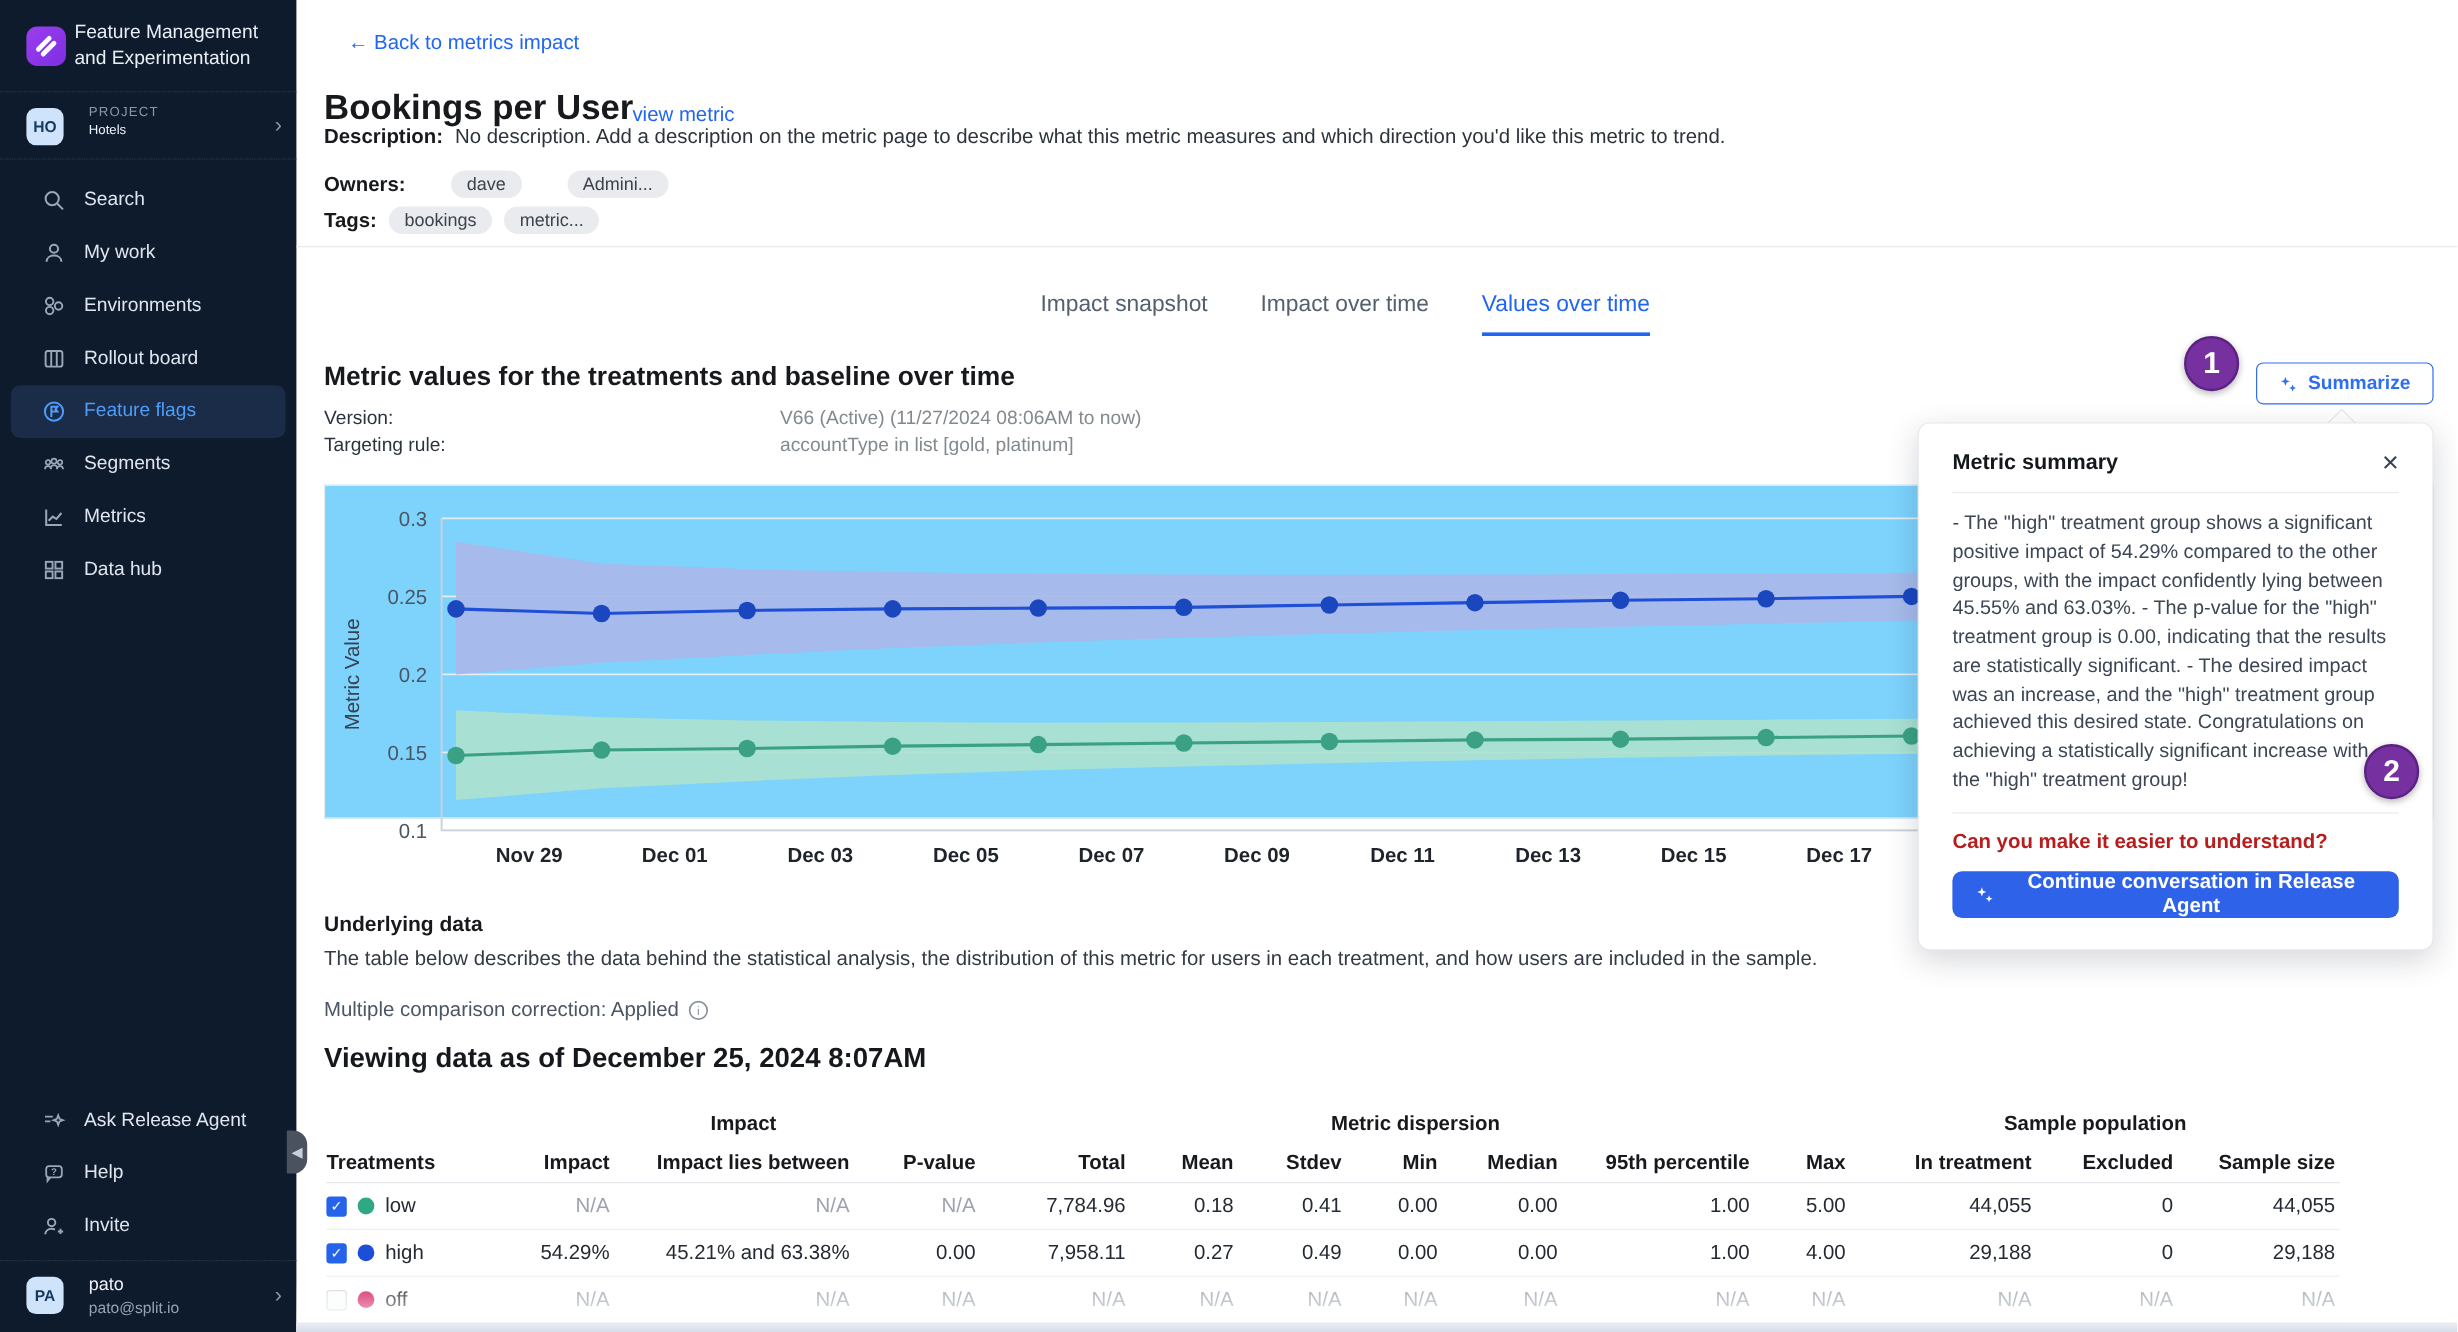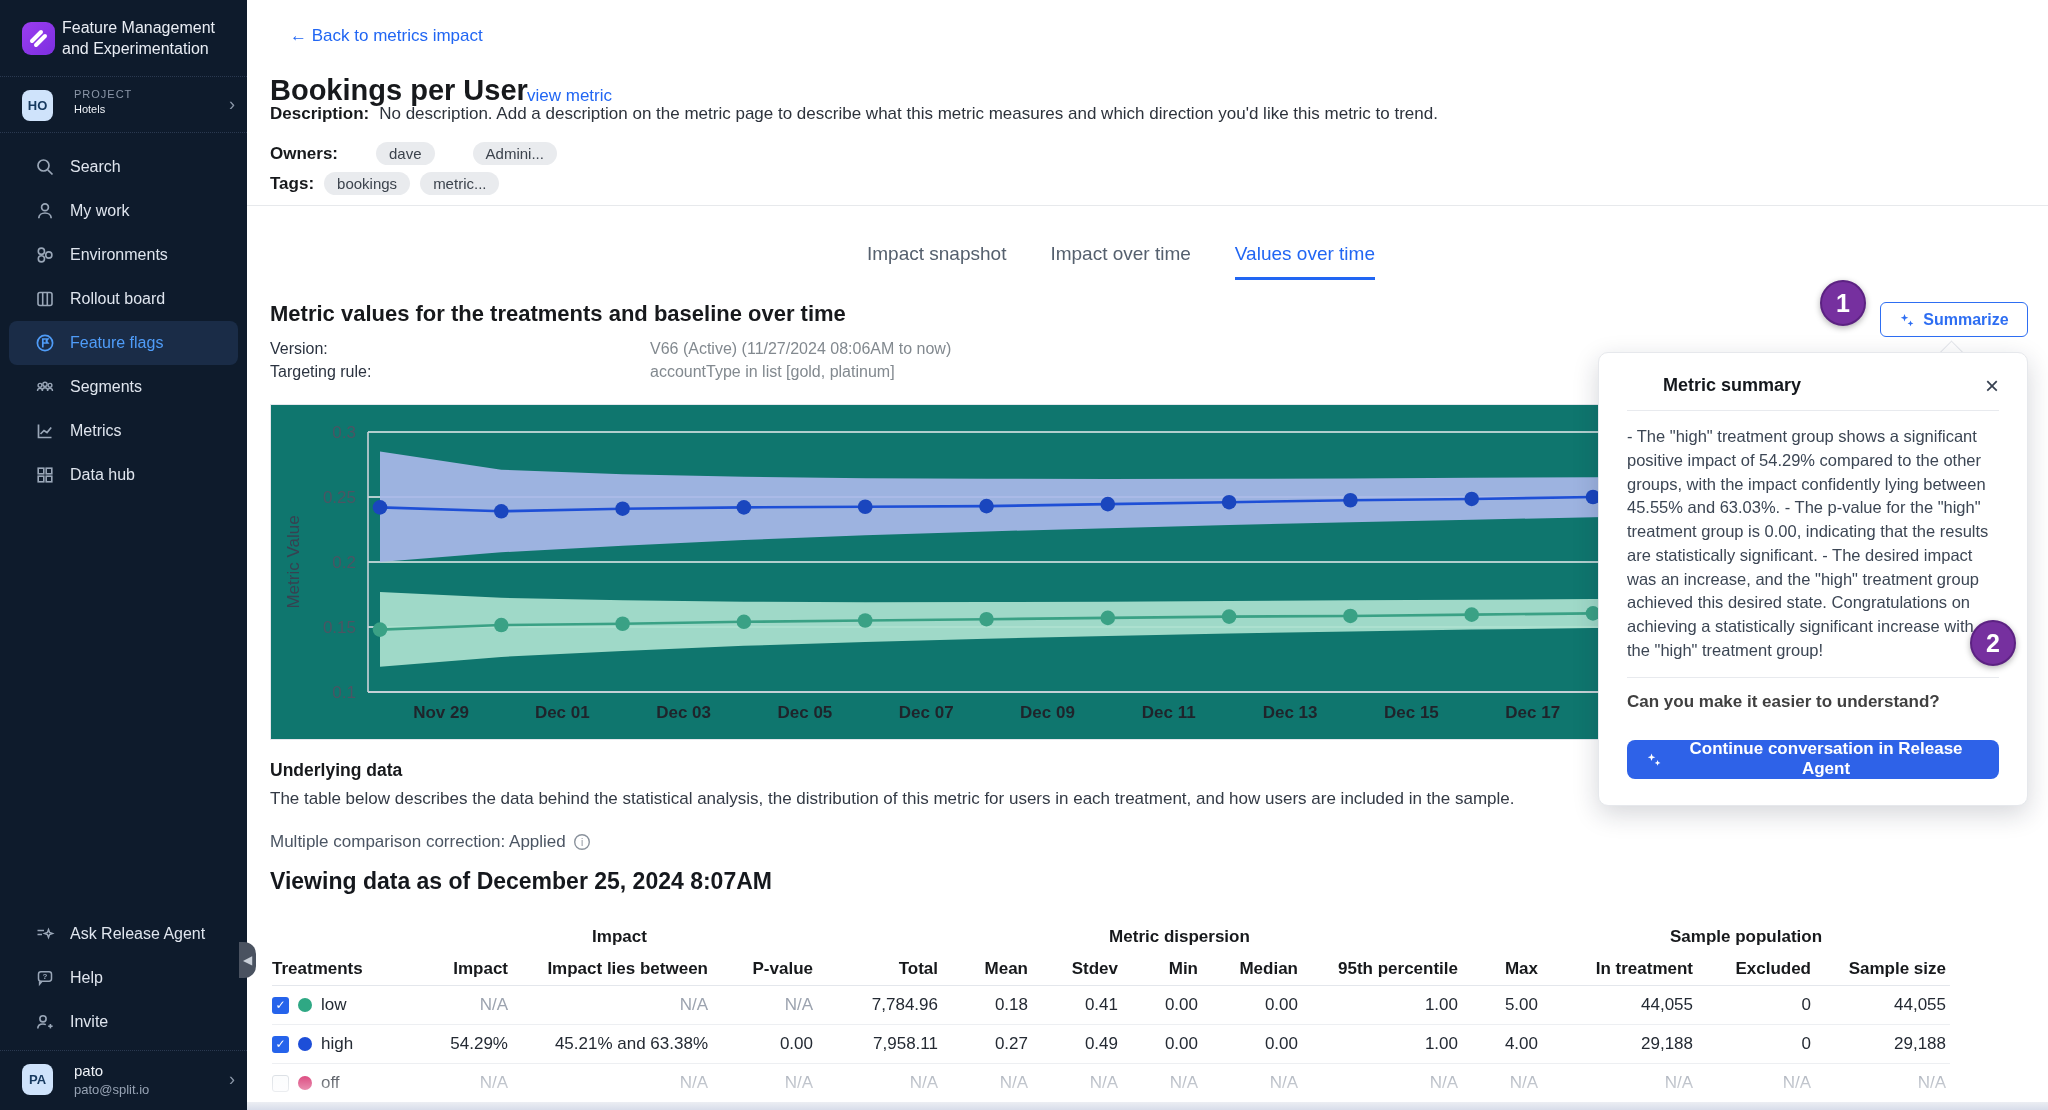--- a/index.html
+++ b/index.html
@@ -56,33 +56,33 @@
   #step1-badge, #step2-badge { position:absolute; width:46px; height:46px; border-radius:50%;
        background:#76309f; border:2px solid #5c2282; color:#fff; font-size:25px; font-weight:bold;
        display:flex; align-items:center; justify-content:center; box-shadow:0 2px 6px rgba(0,0,0,.3); z-index:40; }
   #step1-badge { left:1820px; top:280px; }
   #step2-badge { left:1970px; top:620px; }
   #summarize-btn { position:absolute; left:1880px; top:302px; width:148px; height:35px; background:#fff;
        border:1.5px solid #2e6ef2; border-radius:6px; color:#2e6ef2; font-size:16px; font-weight:bold;
        display:flex; align-items:center; justify-content:center; gap:8px; cursor:pointer; }
 
   
-  #chart-card { position:absolute; left:270px; top:404px; width:1758px; height:336px; border:1px solid #e4e7ec; background:#0f766e; }
+  #chart-card { position:absolute; left:270px; top:404px; width:1758px; height:278px; border:1px solid #e4e7ec; background:#7dd3fc; }
 
   
   #popup-caret { position:absolute; left:1943px; top:344px; width:17px; height:17px; background:#fff;
        border-left:1px solid #e6e8ec; border-top:1px solid #e6e8ec; transform:rotate(45deg); z-index:29; }
   #summary-popup { position:absolute; left:1598px; top:352px; width:430px; background:#fff; border:1px solid #e6e8ec;
        border-radius:10px; box-shadow:0 8px 26px rgba(20,30,50,.18); z-index:30; padding:22px 28px 26px 28px; }
-  #summary-title-row { display:flex; justify-content:space-between; align-items:center;margin-left:36px; }
+  #summary-title-row { display:flex; justify-content:space-between; align-items:center; }
   #summary-title { font-size:18px; font-weight:bold; color:#14181d; }
   #summary-close { font-size:24px; color:#374151; cursor:pointer; line-height:18px; }
   .popup-hr { height:1px; background:#e8eaee; margin:14px 0; }
   #summary-body { font-size:16.5px; line-height:1.44; color:#3c4654; }
-  #summary-question { font-size:17px; font-weight:bold; color:#404040; cursor:pointer; margin-bottom:28px; }
+  #summary-question { font-size:17px; font-weight:bold; color:#b91c1c; cursor:pointer; margin-bottom:14px; }
   #summary-cta { display:inline-flex; align-items:center; gap:10px; background:#2e62e8; color:#fff;
        font-size:17px; font-weight:bold; border:none; border-radius:8px; height:39px; padding:0 19px; cursor:pointer; }
 
   
   #underlying-heading { position:absolute; left:270px; top:760px; font-size:17.5px; font-weight:bold; color:#17191c; }
   #underlying-desc { position:absolute; left:270px; top:789px; width:1250px; font-size:17px; color:#333a45; }
   #correction-row { position:absolute; left:270px; top:832px; font-size:17px; color:#4b5563; display:flex; align-items:center; gap:7px; }
   #viewing-row { position:absolute; left:270px; top:868px; font-size:23px; font-weight:bold; color:#15181d; }
 
   

